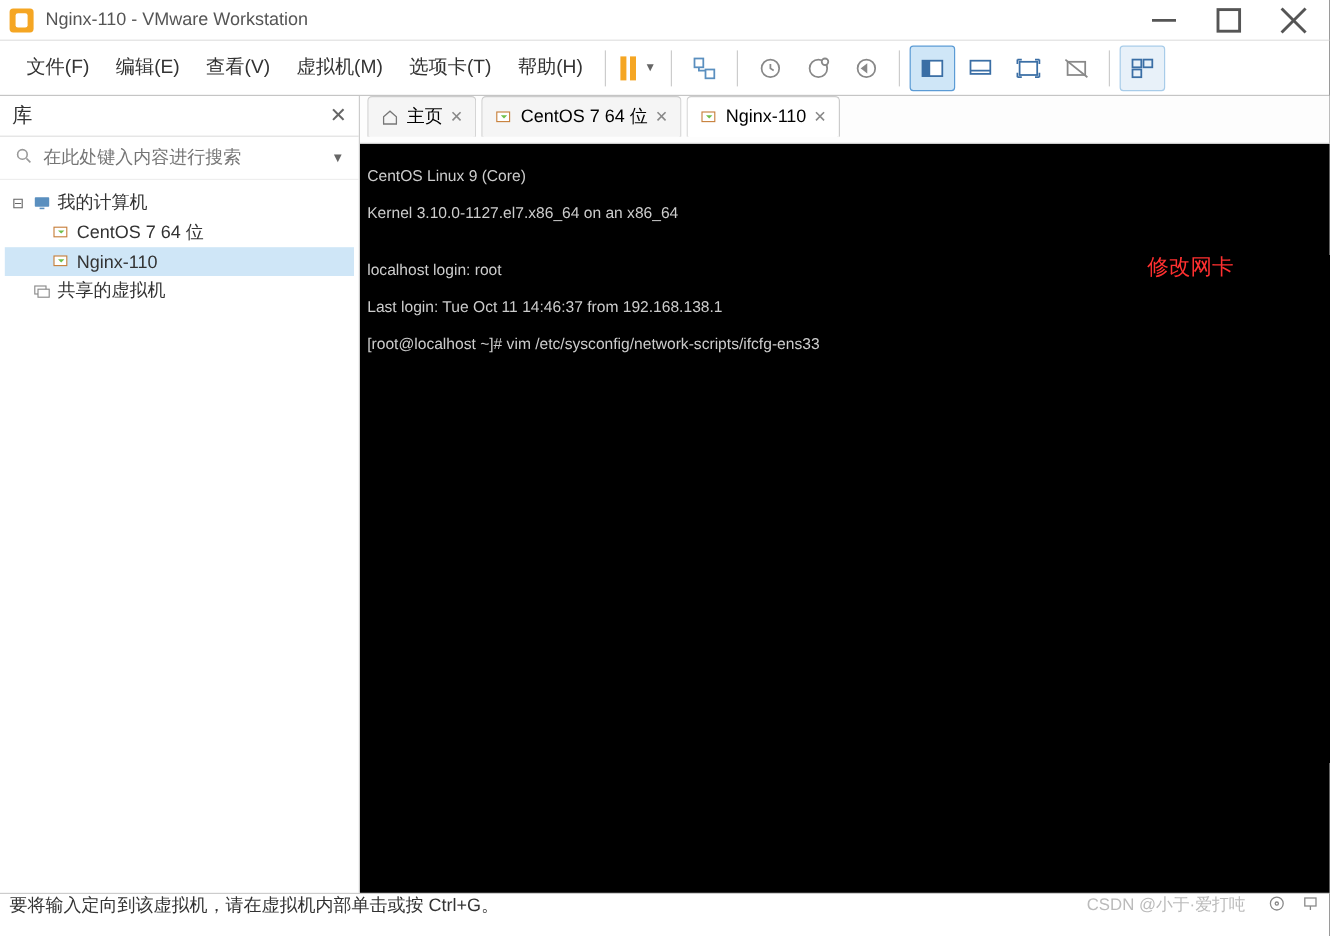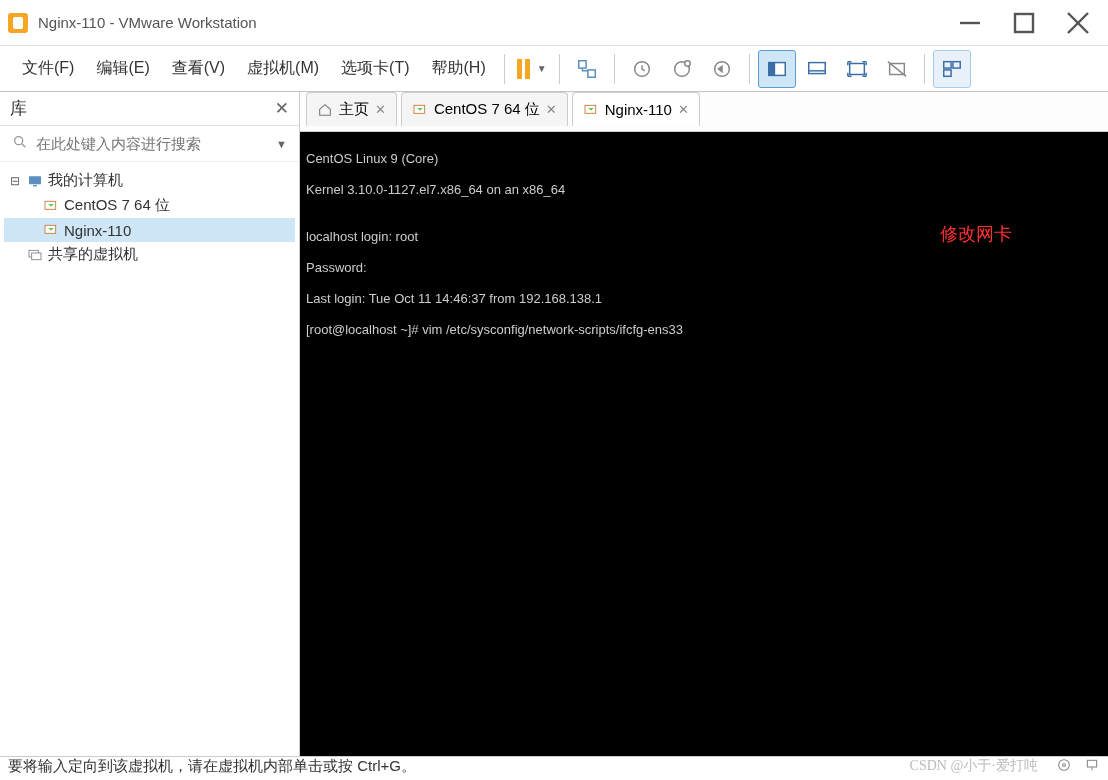--- a/index.html
+++ b/index.html
@@ -1,19 +1,19 @@
 <!DOCTYPE html>
 <html><head>
 <meta charset="utf-8">
 <style>
 * { box-sizing: border-box; margin: 0; padding: 0; font-family: "Microsoft YaHei", "Segoe UI", sans-serif; }
 body { width: 1108px; height: 780px; background: #fff; overflow: hidden; font-size: 14px; }
 
 
-.titlebar { height: 46px; display: flex; align-items: center; padding: 0 8px; border-bottom: 1px solid #e0e0e0; text-align: right; }
+.titlebar { height: 34px; display: flex; align-items: center; padding: 0 8px; border-bottom: 1px solid #e0e0e0; text-align: right; }
 .titlebar .app-icon { width: 20px; height: 20px; background: #f5a623; border-radius: 3px; margin-right: 10px; position: relative; display: flex; align-items: center; justify-content: center; }
 .titlebar .app-icon::before { content: ""; width: 10px; height: 12px; background: #fff; border-radius: 2px; }
 .titlebar .title { color: #555; font-size: 15px; }
 .win-controls { margin-left: auto; display: flex; gap: 30px; padding-right: 10px; }
 .win-btn { width: 24px; height: 24px; display: flex; align-items: center; justify-content: center; color: #555; cursor: pointer; }
 
 
 .menubar { height: 46px; display: flex; align-items: center; padding: 0 12px; border-bottom: 1px solid #c5c5c5; gap: 2px; }
 .menu-item { padding: 4px 10px; cursor: pointer; font-size: 16px; color: #333; }
 .tb-sep { width: 1px; height: 30px; background: #ccc; margin: 0 6px; }
@@ -47,26 +47,26 @@
 .content { flex: 1; display: flex; flex-direction: column; min-width: 0; }
 .tabstrip { height: 40px; display: flex; align-items: flex-start; padding: 0 6px; background: #fdfdfd; border-bottom: 1px solid #ccc; gap: 4px; }
 .tab { height: 34px; display: flex; align-items: center; padding: 0 10px; background: #f5f5f5; border: 1px solid #ccc; border-bottom: none; border-radius: 4px 4px 0 0; gap: 6px; font-size: 15px; cursor: pointer; }
 .tab.active { background: #fff; }
 .tab .tab-close { color: #888; cursor: pointer; font-size: 13px; }
 .tab-ic { width: 16px; height: 16px; display: inline-flex; }
 
 
 .terminal { flex: 1; background: #000; color: #ccc; font-family: "Consolas", "Courier New", monospace; font-size: 13px; padding: 4px 6px; white-space: pre; position: relative; overflow: hidden; }
 .term-line { line-height: 1.25; }
-.annotation { position: absolute; color: #ff3030; font-family: "Microsoft YaHei", sans-serif; font-size: 18px; right: 96px; top: 90px; }
+.annotation { position: absolute; color: #ff3030; font-family: "Microsoft YaHei", sans-serif; font-size: 18px; right: 80px; top: 90px; }
 
 
 .statusbar { height: 32px; border-top: 1px solid #ccc; display: flex; padding: 0 8px; font-size: 15px; color: #333; }
 .statusbar .right-icons { margin-left: auto; display: flex; gap: 12px; color: #888; }
-.watermark { color: #bbb; font-size: 14px; margin-right: 6px; font-family: Liberation Serif, serif; }
+.watermark { color: #bbb; font-size: 14px; margin-right: 6px; }
 </style>
 </head>
 <body>
 
 <div class="titlebar">
   <div class="app-icon"></div>
   <div class="title">Nginx-110 - VMware Workstation</div>
   <div class="win-controls">
     <div class="win-btn">
         <svg viewBox="0 0 12 12">
@@ -253,21 +253,20 @@
           </span>
         <span>Nginx-110</span>
         <span class="tab-close">✕</span>
       </div>
     </div>
     <div class="terminal">
 <div class="term-line">CentOS Linux 9 (Core)</div>
 <div class="term-line">Kernel 3.10.0-1127.el7.x86_64 on an x86_64</div>
 <div class="term-line"></div>
 <div class="term-line">localhost login: root</div>
-<div class="term-line">Password:</div>
 <div class="term-line">Last login: Tue Oct 11 14:46:37 from 192.168.138.1</div>
 <div class="term-line">[root@localhost ~]# vim /etc/sysconfig/network-scripts/ifcfg-ens33</div>
       <div class="annotation">修改网卡</div>
     </div>
   </div>
 </div>
 
 <div class="statusbar">
   <span>要将输入定向到该虚拟机，请在虚拟机内部单击或按 Ctrl+G。</span>
   <div class="right-icons">

